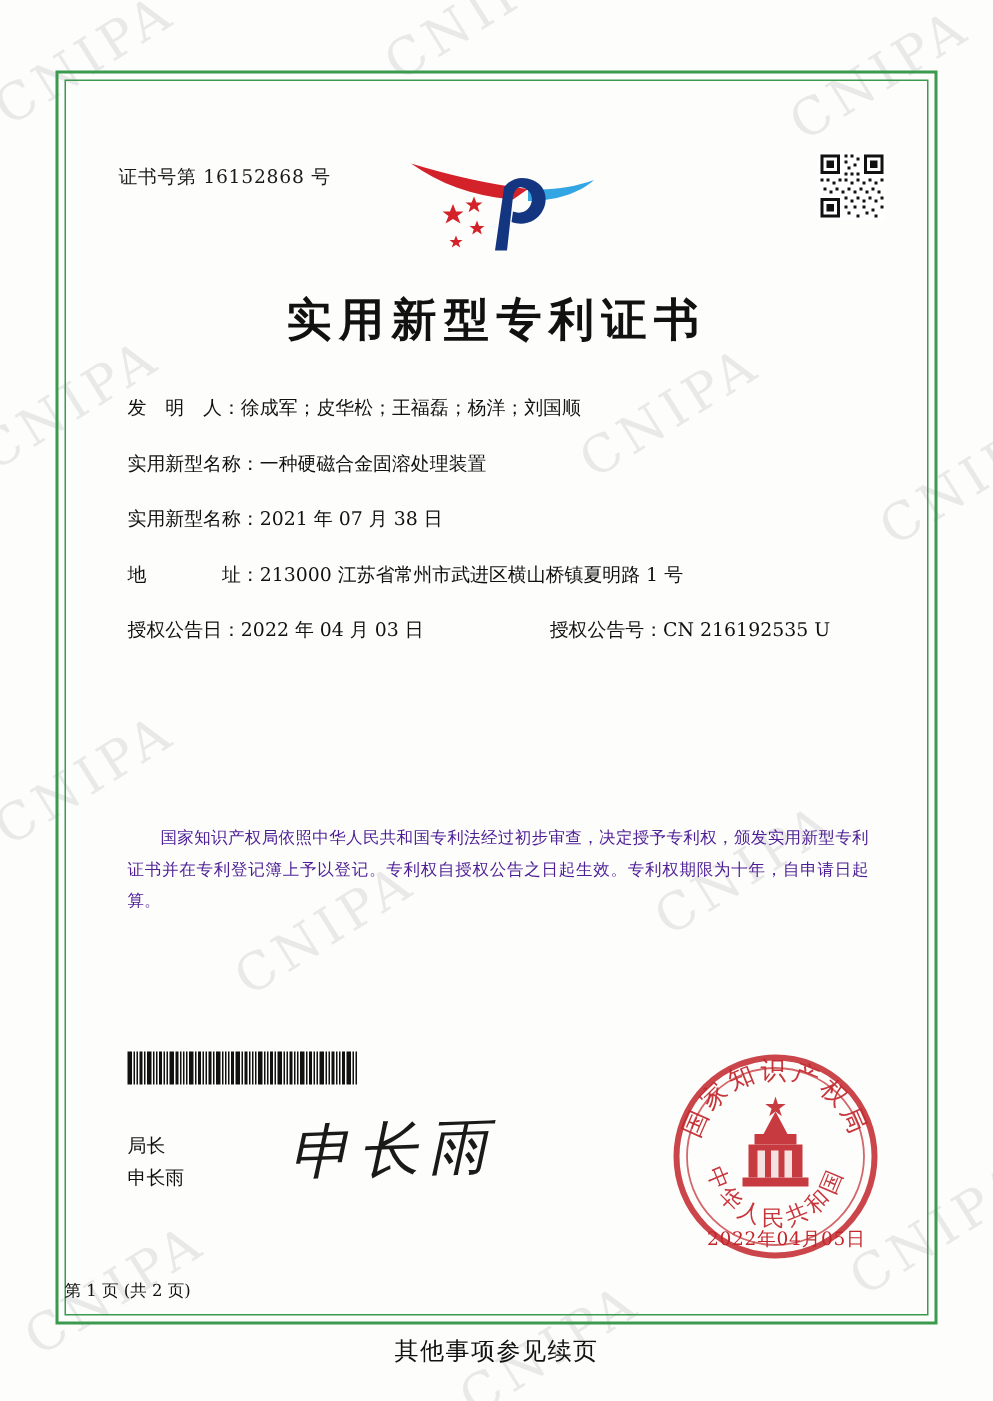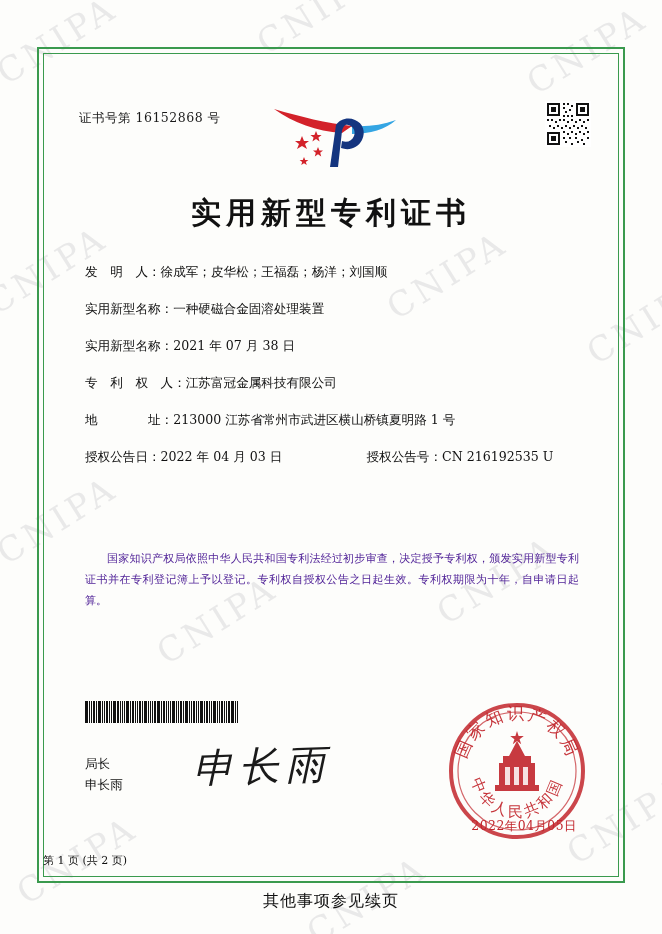--- a/index.html
+++ b/index.html
@@ -319,23 +319,20 @@
       <div class="field-row">
         <span class="field-label">发　明　人：</span><span class="field-value">徐成军；皮华松；王福磊；杨洋；刘国顺</span>
       </div>
       <div class="field-row">
         <span class="field-label">实用新型名称：</span><span class="field-value">一种硬磁合金固溶处理装置</span>
       </div>
       <div class="field-row">
         <span class="field-label">实用新型名称：</span><span class="field-value">2021 年 07 月 38 日</span>
       </div>
       <div class="field-row">
-        <span class="field-label">专　利　权　人：</span><span class="field-value">江苏富冠金属科技有限公司</span>
-      </div>
-      <div class="field-row">
         <span class="field-label">地　　　　址：</span><span class="field-value">213000 江苏省常州市武进区横山桥镇夏明路 1 号</span>
       </div>
       <div class="field-row two-col">
         <span class="field-label">授权公告日：</span><span class="field-value">2022 年 04 月 03 日</span>
         <span class="second">
           <span class="field-label">授权公告号：</span><span class="field-value">CN 216192535 U</span>
         </span>
       </div>
     </div>
 

